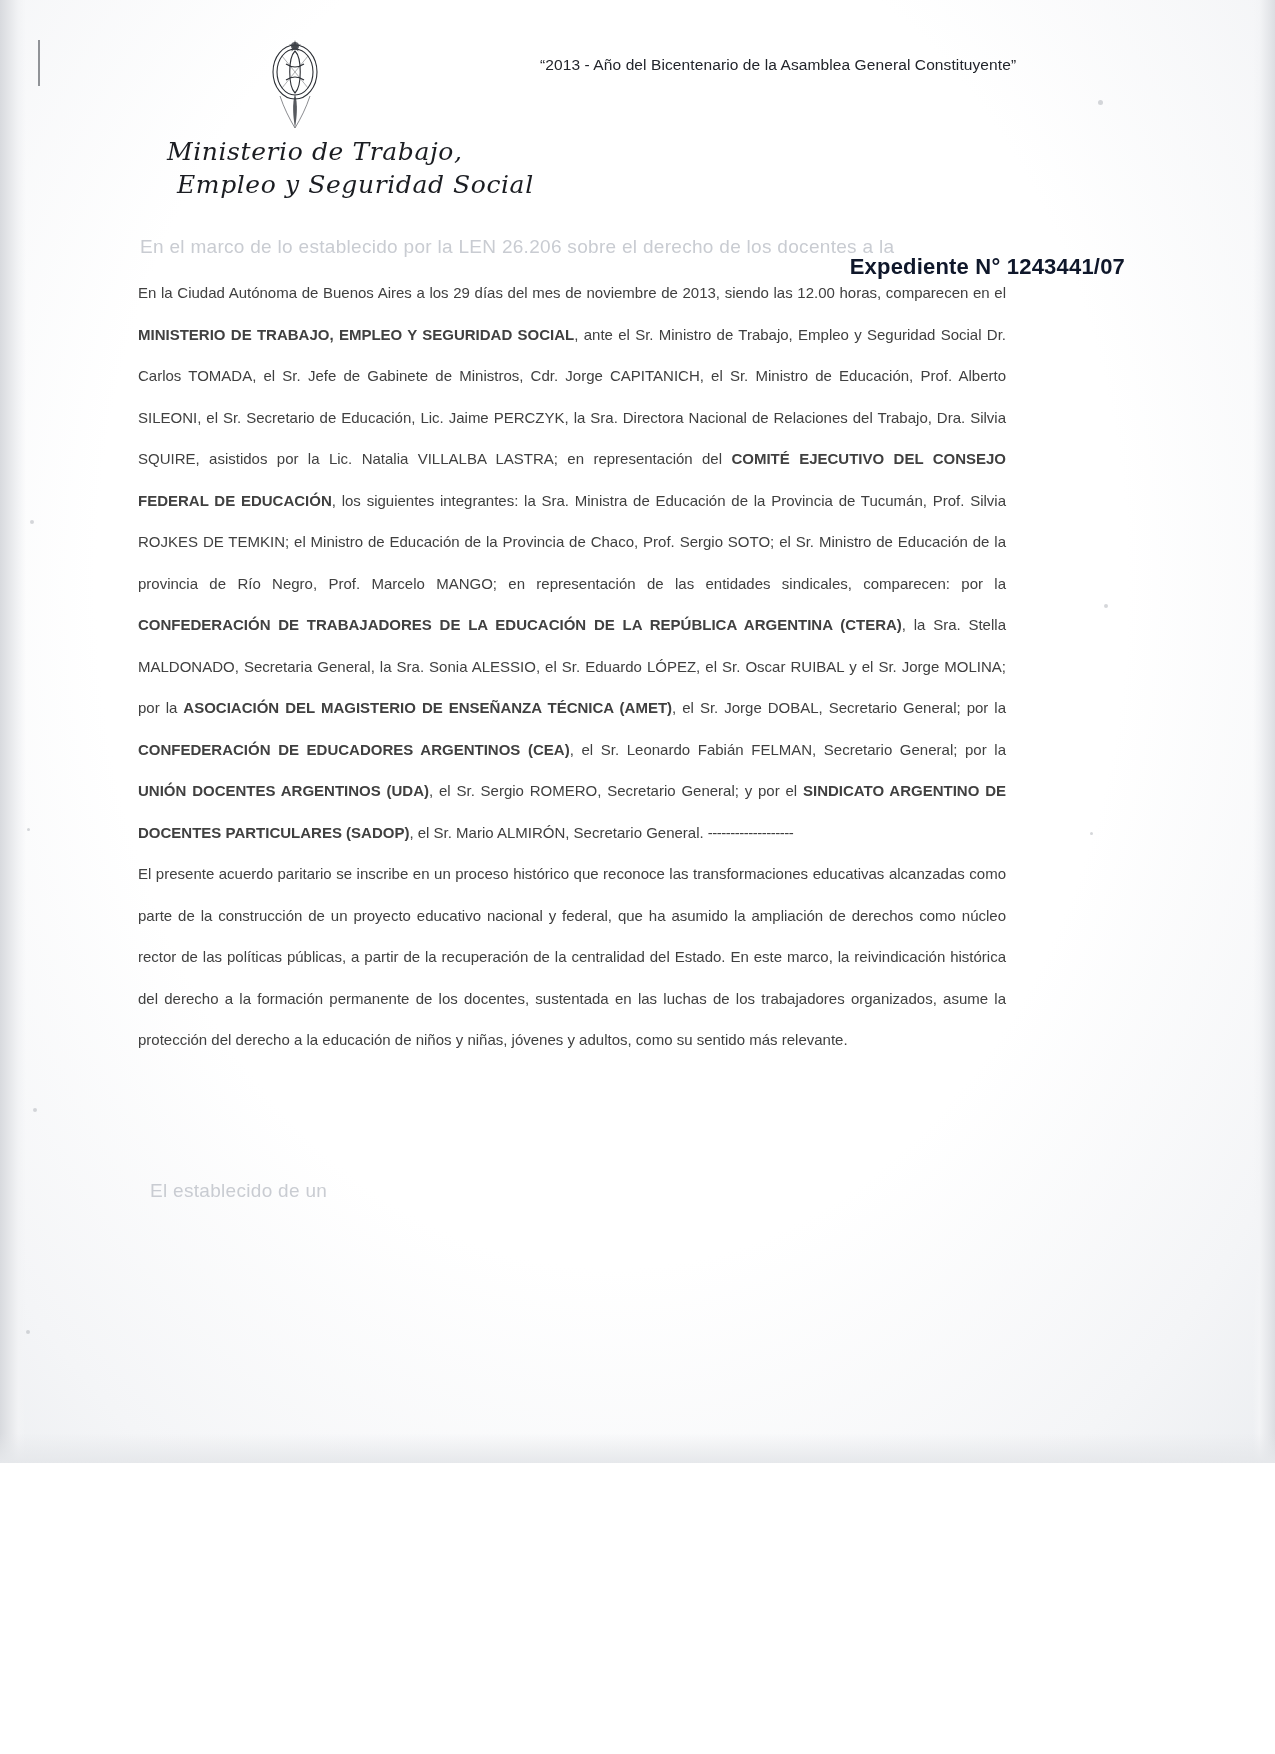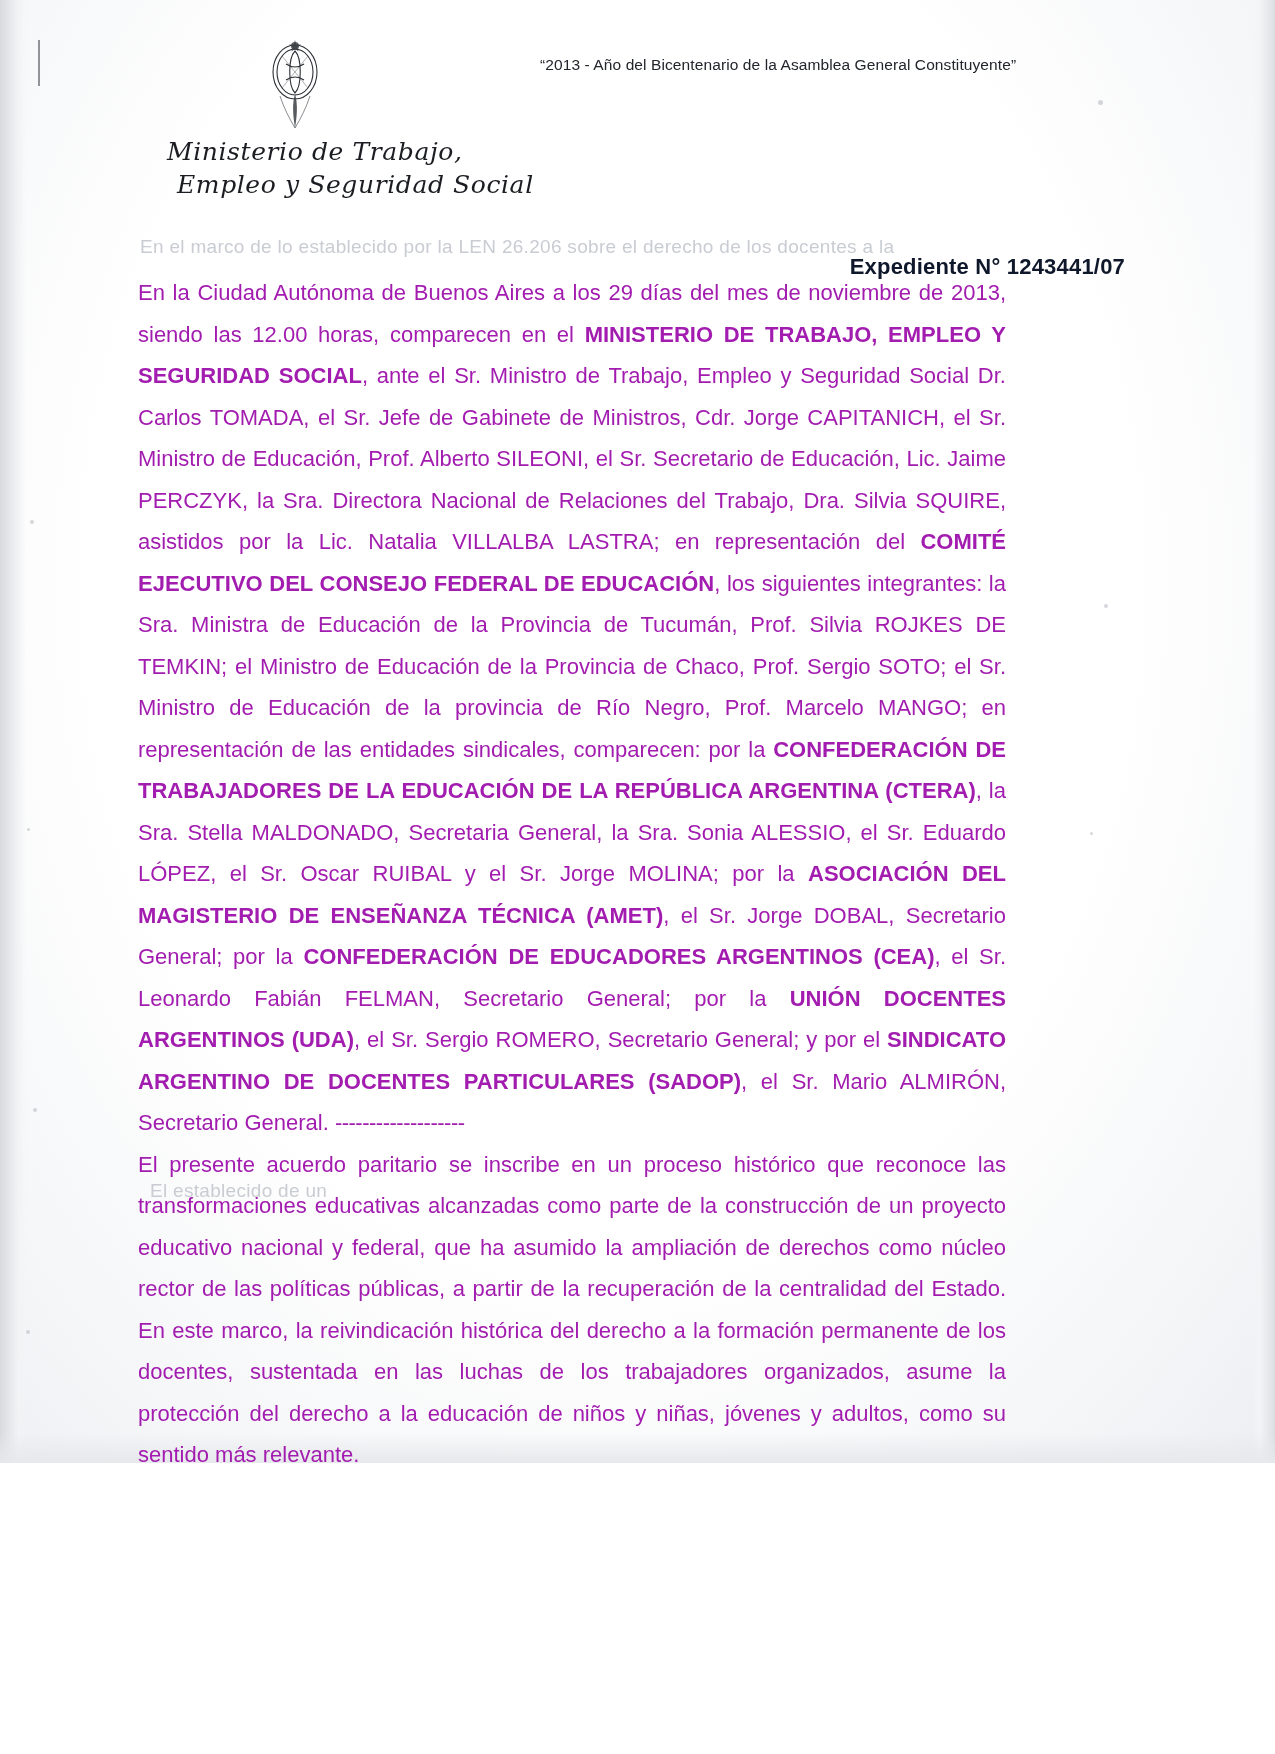--- a/index.html
+++ b/index.html
@@ -109,23 +109,23 @@
     pointer-events: none;
     user-select: none;
     white-space: nowrap;
   }
 
   .body-text {
     position: absolute;
     left: 138px;
     top: 272px;
     width: 868px;
-    font-size: 22px;
+    font-size: 15px;
     line-height: 41.5px;
-    color: #a21caf;
+    color: #404040;
     text-align: justify;
     text-justify: inter-word;
   }
   .body-text p { margin: 0; }
   .body-text b { font-weight: bold; }
   .dashes { letter-spacing: -0.5px; }
 </style>
 </head>
 <body>
 

